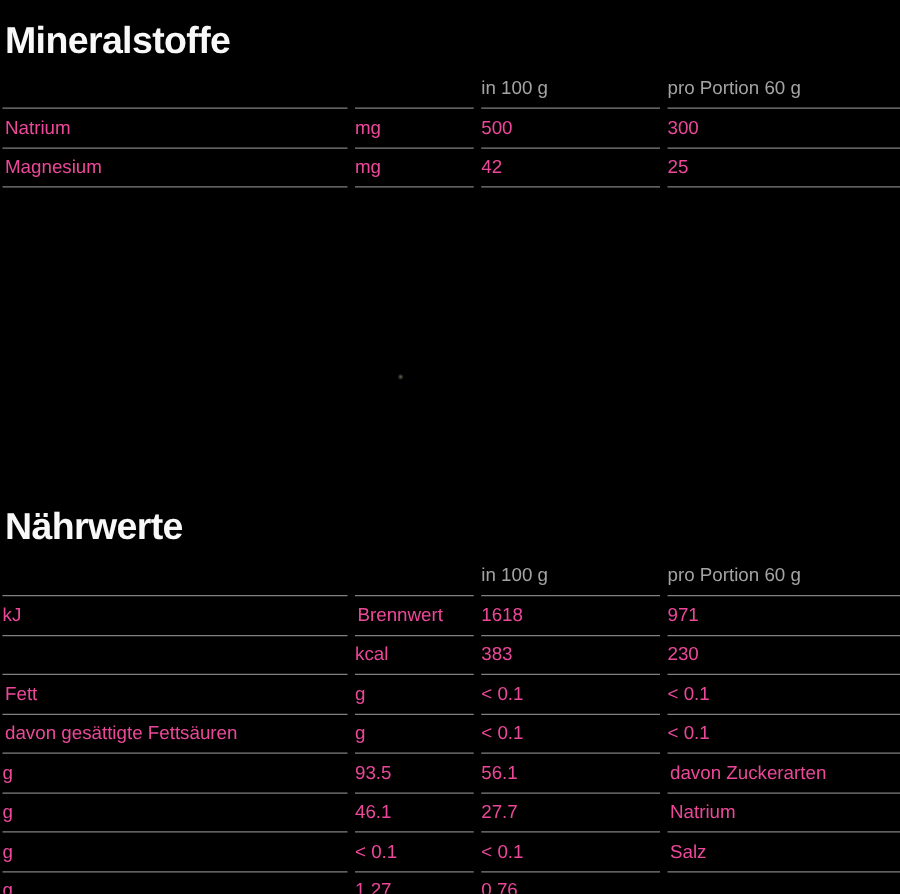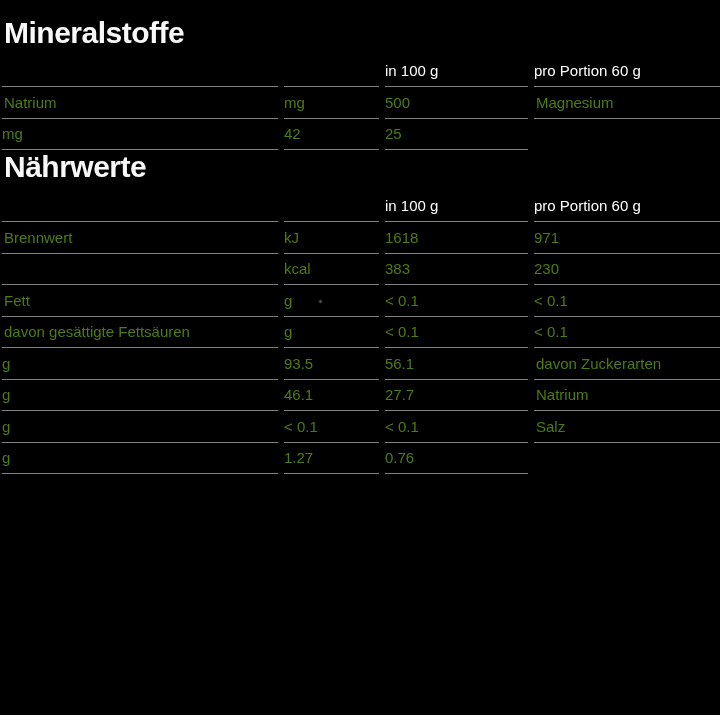--- a/index.html
+++ b/index.html
@@ -16,44 +16,44 @@
   }
   .section-title {
     margin: 0 0 0 4px;
     font-size: 30px;
     line-height: 34px;
     font-weight: 700;
     letter-spacing: -0.5px;
     color: #f8f8f8;
   }
   .title-mineral { margin-top: 16px; }
-  .title-naehrwerte { }
+  .title-naehrwerte { margin-top: 255px; }
 
   .ntable {
     display: grid;
     grid-template-columns: 276px 95px 143px 1fr;
     column-gap: 6px;
     margin-left: 2px;
   }
   .t1 { margin-top: 5px; }
   .t2 { margin-top: 6px; }
 
   .cell {
     border-bottom: 1px solid #808080;
     height: 30.5px;
     display: flex;
     align-items: center;
     font-size: 15px;
-    color: #4d7c0f;
+    color: #ec4899;
     white-space: nowrap;
     overflow: hidden;
   }
   .hdr {
     height: 31px;
-    color: #ffffff;
+    color: #a3a3a3;
   }
   .c-name { padding-left: 2px; }
 
   .faint-dot {
     position: absolute;
     left: 318px;
     top: 299px;
     width: 5px;
     height: 5px;
     border-radius: 50%;
@@ -69,39 +69,40 @@
 
   <div class="ntable t1">
     <div class="cell c-name hdr"></div>
     <div class="cell hdr"></div>
     <div class="cell hdr">in 100 g</div>
     <div class="cell hdr">pro Portion 60 g</div>
 
     <div class="cell c-name">Natrium</div>
     <div class="cell">mg</div>
     <div class="cell">500</div>
+    <div class="cell">300</div>
 
     <div class="cell c-name">Magnesium</div>
     <div class="cell">mg</div>
     <div class="cell">42</div>
     <div class="cell">25</div>
   </div>
 
   <div class="faint-dot"></div>
 
   <h1 class="section-title title-naehrwerte">Nährwerte</h1>
 
   <div class="ntable t2">
     <div class="cell c-name hdr"></div>
     <div class="cell hdr"></div>
     <div class="cell hdr">in 100 g</div>
     <div class="cell hdr">pro Portion 60 g</div>
 
+    <div class="cell">kJ</div>
     <div class="cell c-name">Brennwert</div>
-    <div class="cell">kJ</div>
     <div class="cell">1618</div>
     <div class="cell">971</div>
 
     <div class="cell c-name"></div>
     <div class="cell">kcal</div>
     <div class="cell">383</div>
     <div class="cell">230</div>
 
     <div class="cell c-name">Fett</div>
     <div class="cell">g</div>

